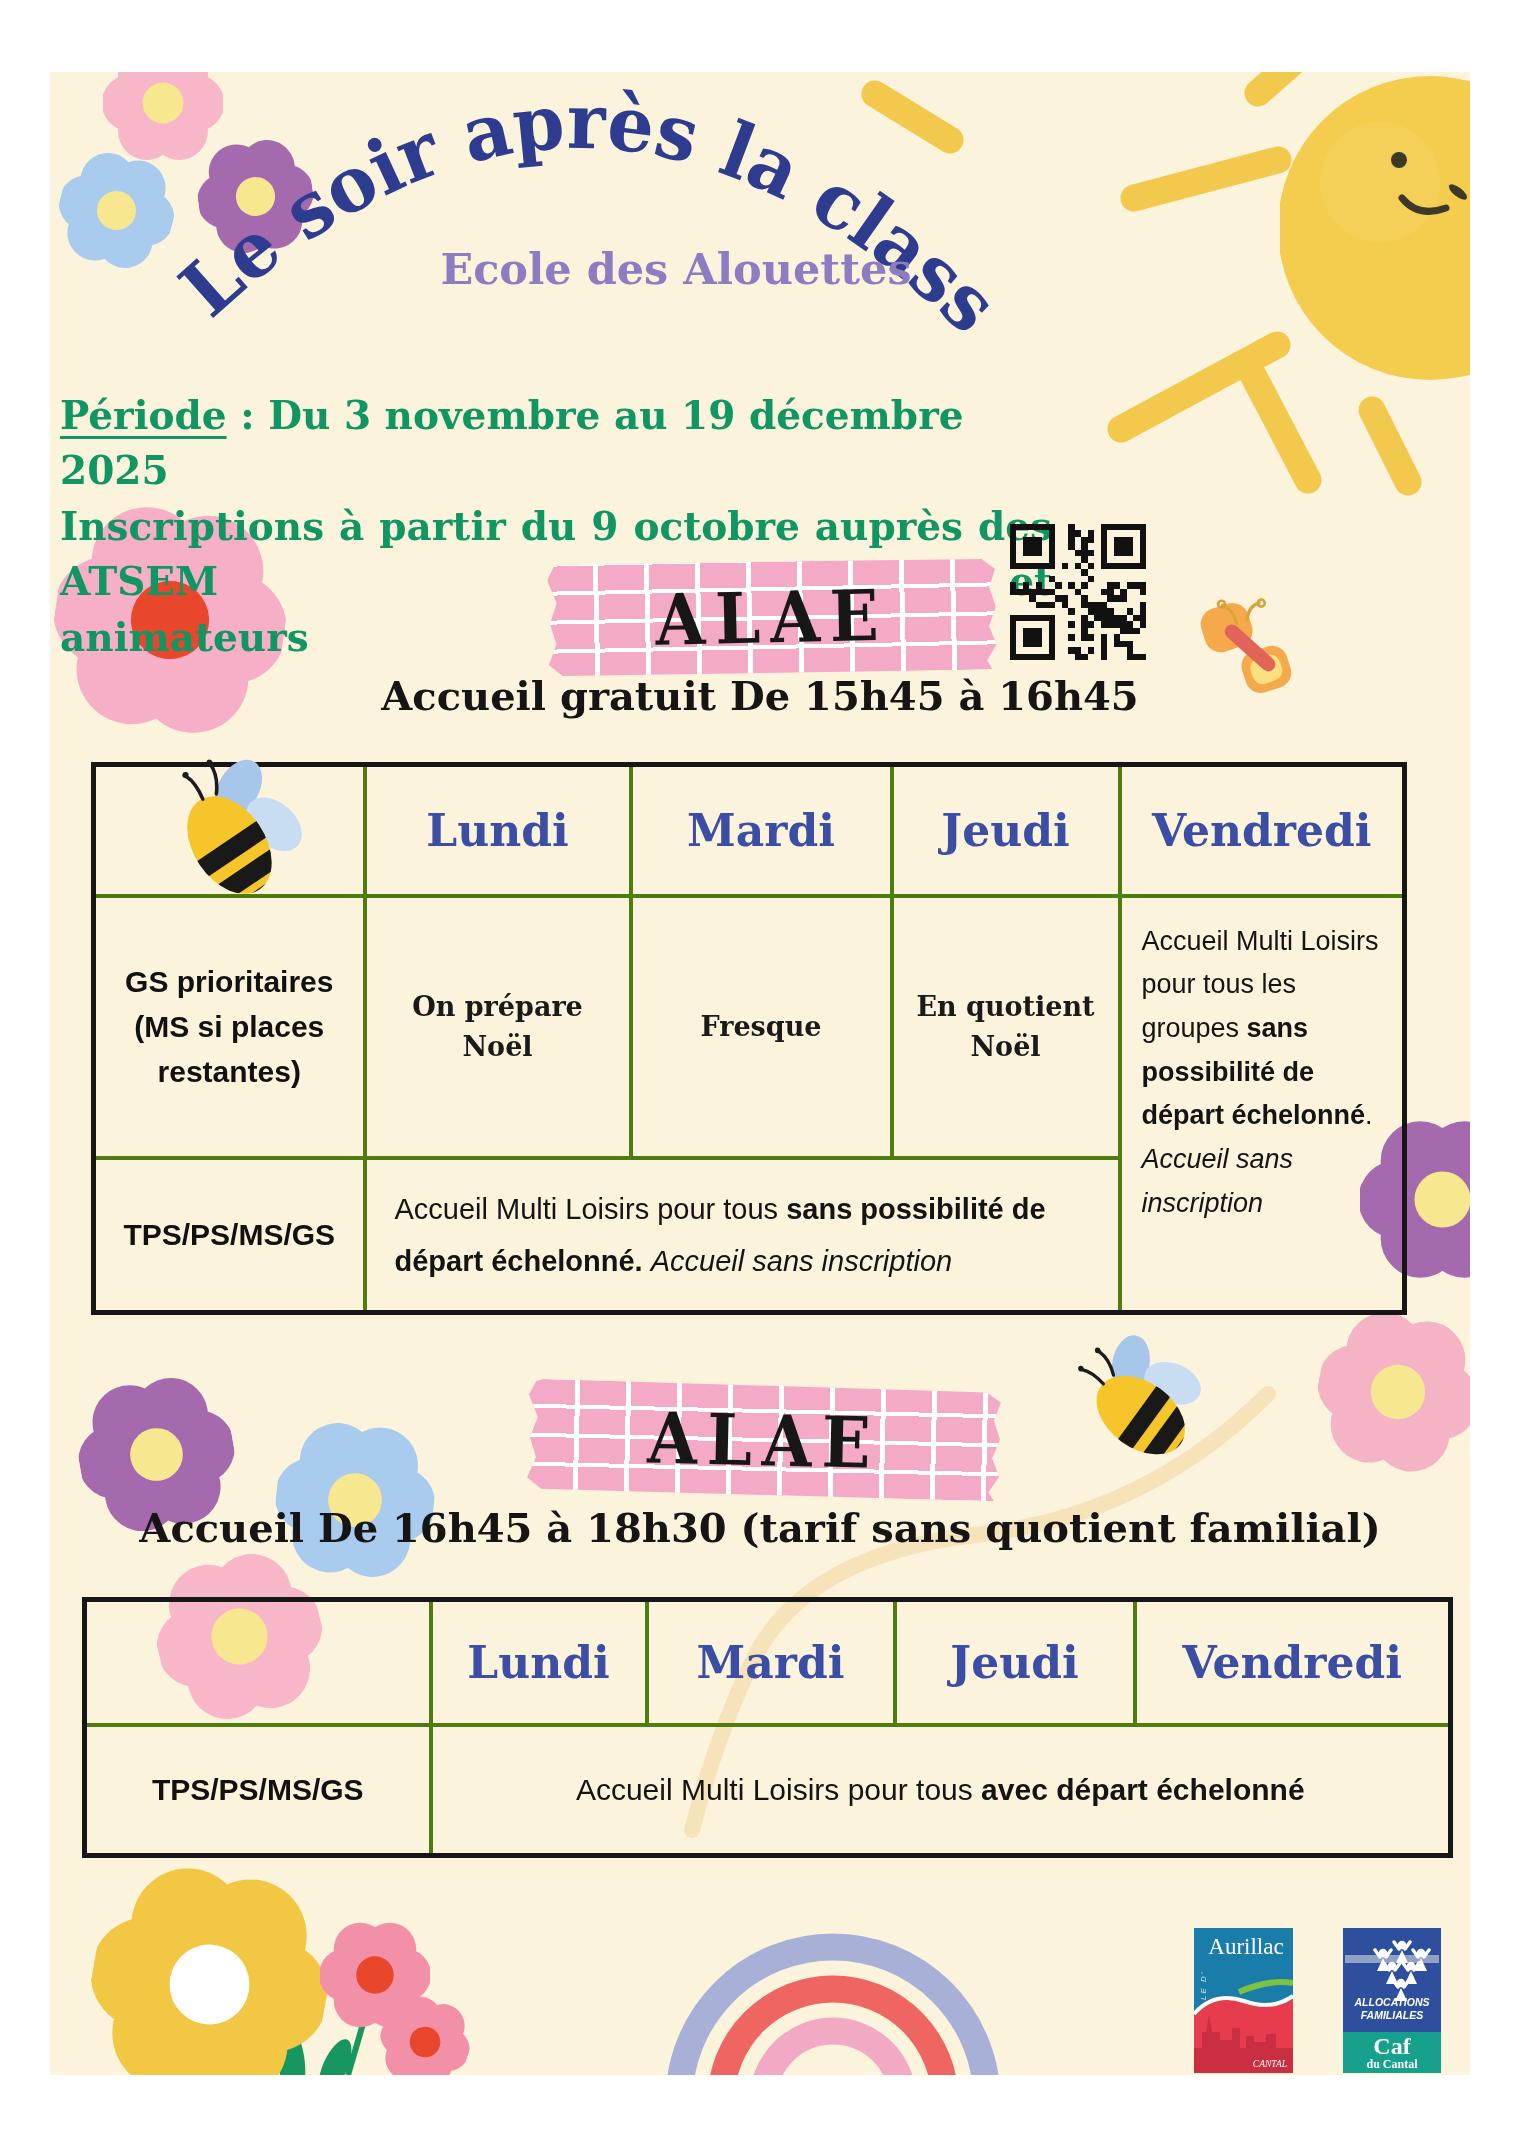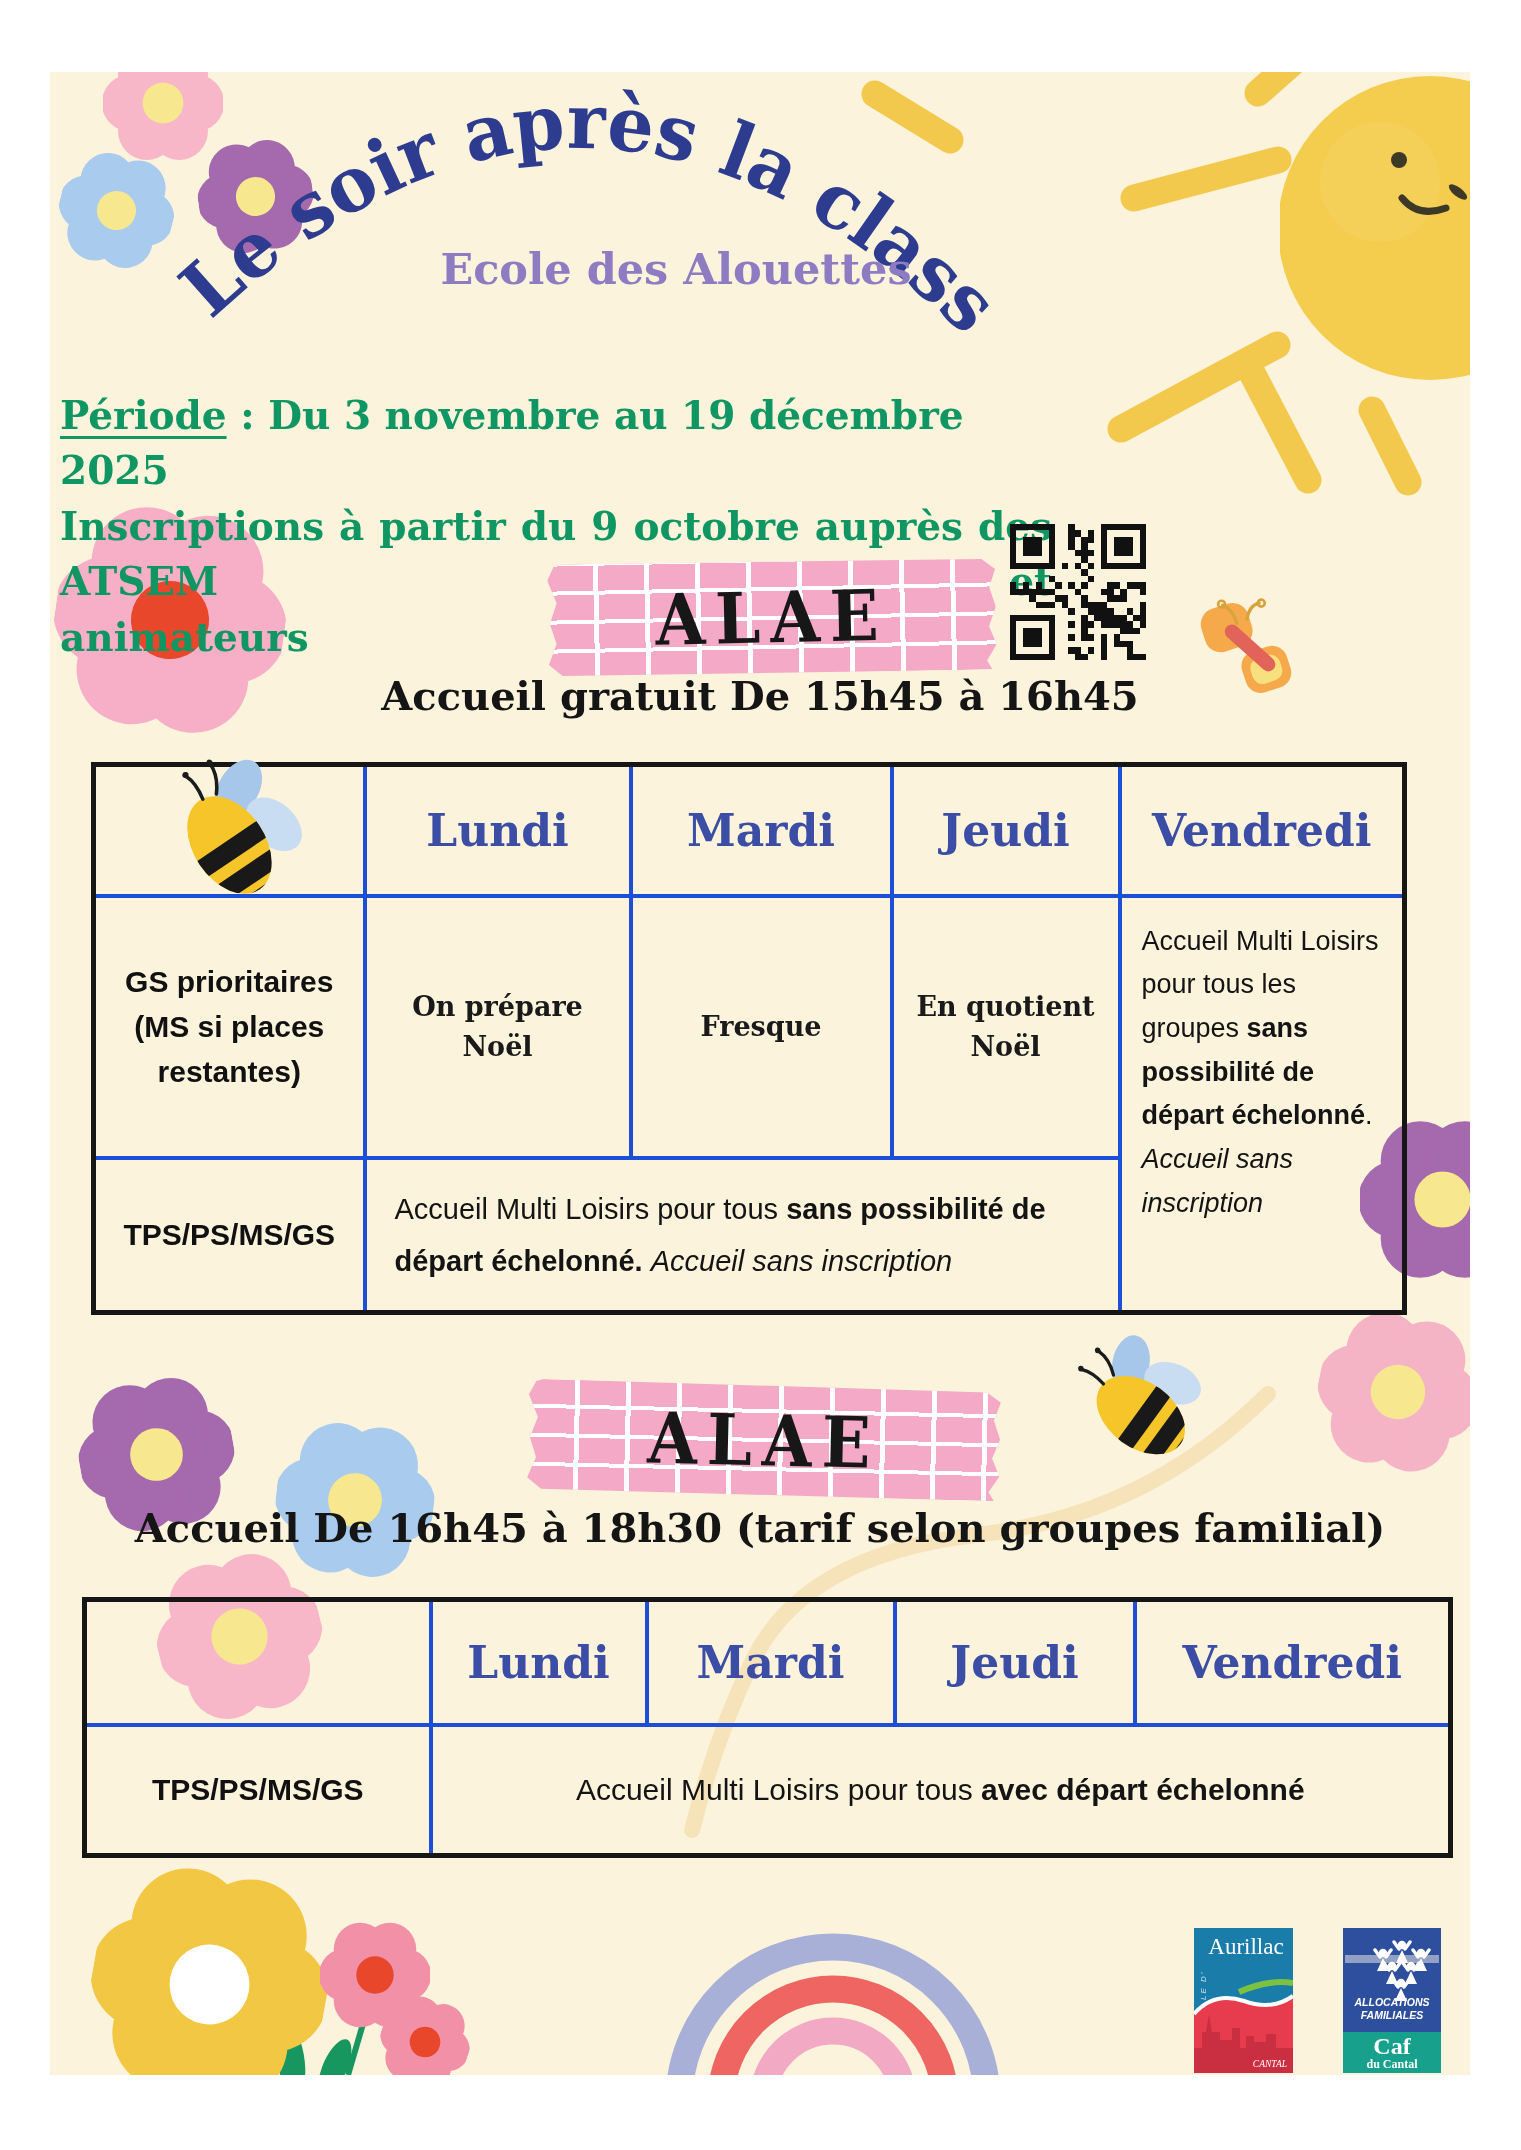--- a/index.html
+++ b/index.html
@@ -31,21 +31,21 @@
   .alae{font-size:64px;font-weight:700;letter-spacing:10px;color:#171717;transform:scaleY(1.1);}
 
   .subline{position:absolute;left:0;width:1420px;text-align:center;font-weight:700;font-size:40px;
            color:#151515;z-index:2;}
   .sub1{top:600px;}
   .sub2{top:1432px;}
 
   
   .twrap{position:absolute;z-index:2;}
   table{border-collapse:collapse;table-layout:fixed;background:transparent;}
-  td{border:4px solid #1d4ed8;padding:0;vertical-align:middle;margin-left:38px;}
+  td{border:4px solid #4d7c0f;padding:0;vertical-align:middle;margin-left:38px;}
   .t1 table{width:1311px;height:548px;border:5px solid #161616;}
   .t2 table{width:1366px;height:256px;border:5px solid #161616;}
   .day{font-family:"DejaVu Serif",serif;font-size:44px;font-weight:700;color:#3c4da5;text-align:center;}
   .glabel{font-family:"Liberation Sans",sans-serif;font-size:30px;font-weight:700;text-align:center;
           line-height:1.5;color:#111;padding:0 14px;}
   .activity{font-family:"DejaVu Serif",serif;font-size:27px;font-weight:700;text-align:center;
             line-height:1.45;color:#1a1a1a;padding:0 10px;}
   .vend{font-family:"Liberation Sans",sans-serif;font-size:27px;line-height:1.62;vertical-align:top;
         text-align:left;padding:22px 12px 0 20px;color:#141414;}
   .tpscell{font-family:"Liberation Sans",sans-serif;font-size:29px;line-height:1.8;text-align:left;
@@ -450,21 +450,21 @@
   <svg class="abs z3" style="left:108px;top:686px;width:155px;height:155px;transform:rotate(14deg)">
       <use href="#bee"></use>
     </svg>
 
   <div class="tape tape2">
     <span class="alae">ALAE</span>
   </div>
   <svg class="abs z3" style="left:1022px;top:1262px;width:142px;height:142px;transform:rotate(-6deg)">
       <use href="#bee"></use>
     </svg>
-  <div class="subline sub2">Accueil De 16h45 à 18h30 (tarif selon groupes familial)</div>
+  <div class="subline sub2">Accueil De 16h45 à 18h30 (tarif sans quotient familial)</div>
 
   <div class="twrap t2" style="left:32px;top:1525px">
     <table>
       <colgroup>
           <col style="width:346px">
           <col style="width:216px">
           <col style="width:248px">
           <col style="width:240px">
           <col style="width:316px">
         </colgroup>

